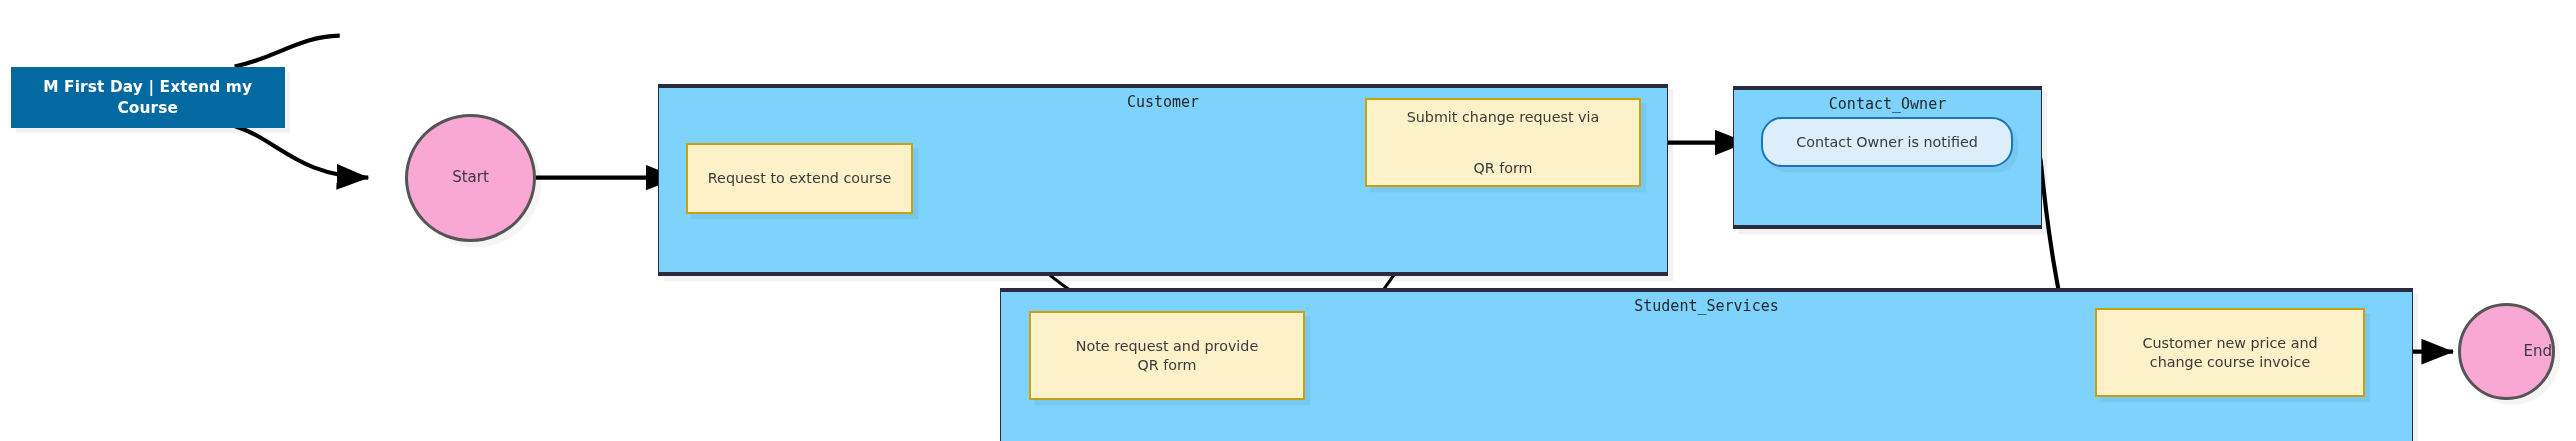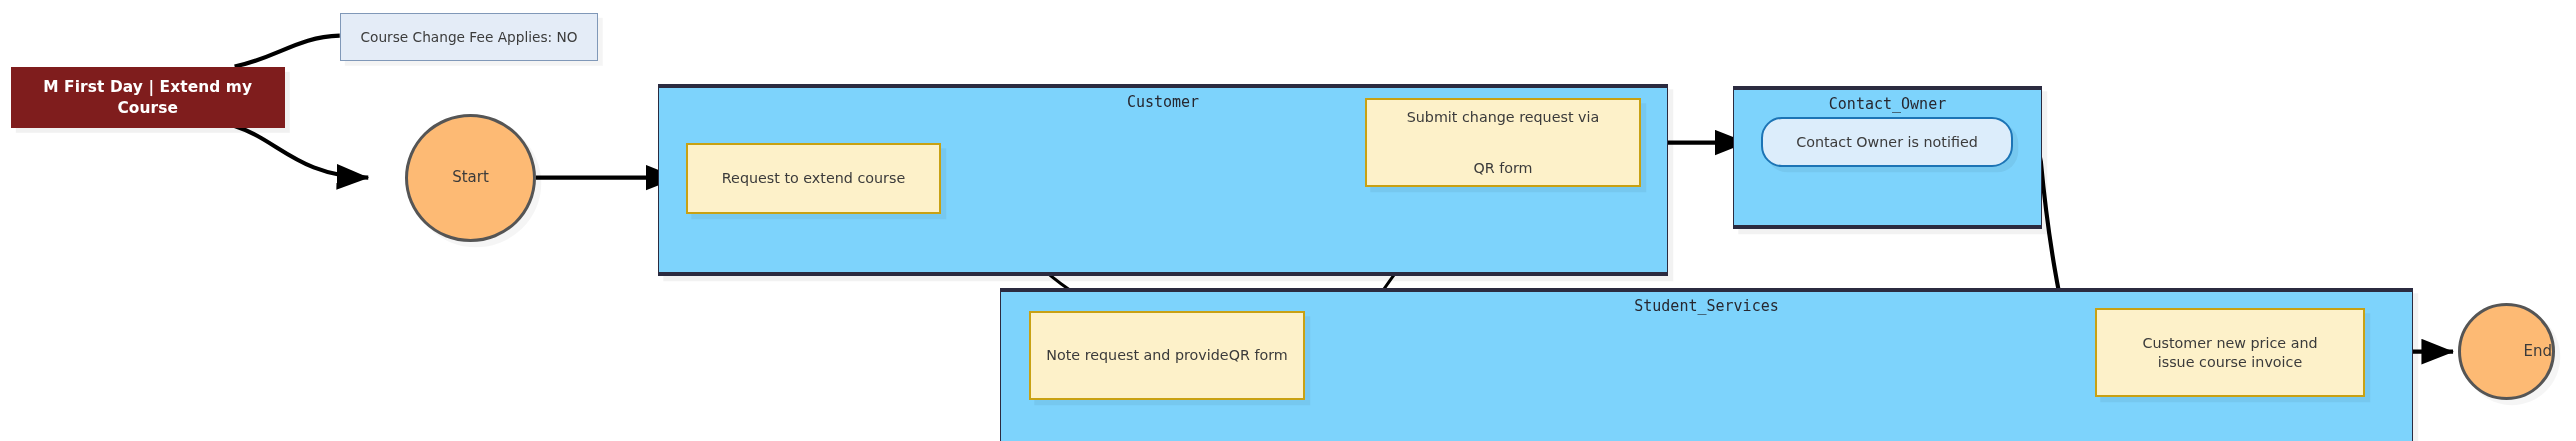--- a/index.html
+++ b/index.html
@@ -30,21 +30,21 @@
     box-sizing: border-box;
     display: flex;
     align-items: center;
     justify-content: center;
     text-align: center;
   }
   .node > span { display: block; line-height: 1.32; }
 
   
   .title-banner {
-    background: #7f1d1d;
+    background: #0369a1;
     color: #ffffff;
     font-weight: bold;
     font-size: 15.4px;
     letter-spacing: 0.1px;
     box-shadow: 4.8px 4.8px 0 0 rgba(0,0,0,0.055);
     padding: 3.6px 8.3px;
   }
 
   
   .note-box {
@@ -94,21 +94,21 @@
   .task-blue {
     background: #dcedfb;
     border: 2.4px solid #1c74b5;
     color: #3b3b3b;
     font-size: 14.3px;
     box-shadow: 5.3px 5.3px 0 0 rgba(0,0,0,0.05);
   }
 
   
   .event {
-    background: #fdba74;
+    background: #f9a8d4;
     border: 3px solid #555555;
     border-radius: 50%;
     color: #3b3b3b;
     font-size: 15px;
     box-shadow: 5.3px 5.3px 0 0 rgba(0,0,0,0.04);
   }
 </style>
 </head>
 <body>
 
@@ -149,50 +149,47 @@
   </div>
 
   <div class="pool" style="left:1000px; top:264px; width:1413px; height:166px;">
     <div class="pool-label">Student_Services</div>
   </div>
 
   <div class="node title-banner" style="left:10.7px; top:67px; width:274px; height:61px;">
     <span>M First Day | Extend my Course</span>
   </div>
 
-  <div class="node note-box" style="left:340px; top:13px; width:258px; height:48px;">
-    <span>Course Change Fee Applies: NO</span>
-  </div>
 
   <div class="node event" style="left:405px; top:114px; width:131px; height:128px;">
     <span>Start</span>
   </div>
 
-  <div class="node task" style="left:686px; top:143px; width:255px; height:71px;">
+  <div class="node task" style="left:686px; top:143px; width:227px; height:71px;">
     <span>Request to extend course</span>
   </div>
 
   <div class="node task" style="left:1365px; top:98px; width:276px; height:89px; flex-direction:column;gap:32px;">
     <span>Submit change request via</span>
     <span>QR form</span>
   </div>
 
   <div class="node task-blue node" style="position:absolute; display:flex; align-items:center; justify-content:center;
               left:1761px; top:117px; width:252px; height:50px;border-radius:21px;">
     <span>Contact Owner is notified</span>
   </div>
 
-  <div class="node task" style="left:1029px; top:311px; width:276px; height:89px; flex-direction:row;">
+  <div class="node task" style="left:1029px; top:311px; width:276px; height:89px; flex-direction:column;">
     <span>Note request and provide</span>
     <span>QR form</span>
   </div>
 
   <div class="node task" style="left:2095px; top:308px; width:270px; height:89px; flex-direction:column;">
     <span>Customer new price and</span>
-    <span>issue course invoice</span>
+    <span>change course invoice</span>
   </div>
 
   <div class="node event" style="left:2458px; top:303px; width:97px; height:97px;justify-content:flex-end;">
     <span>End</span>
   </div>
 
 </div>
 
 
 </body></html>

